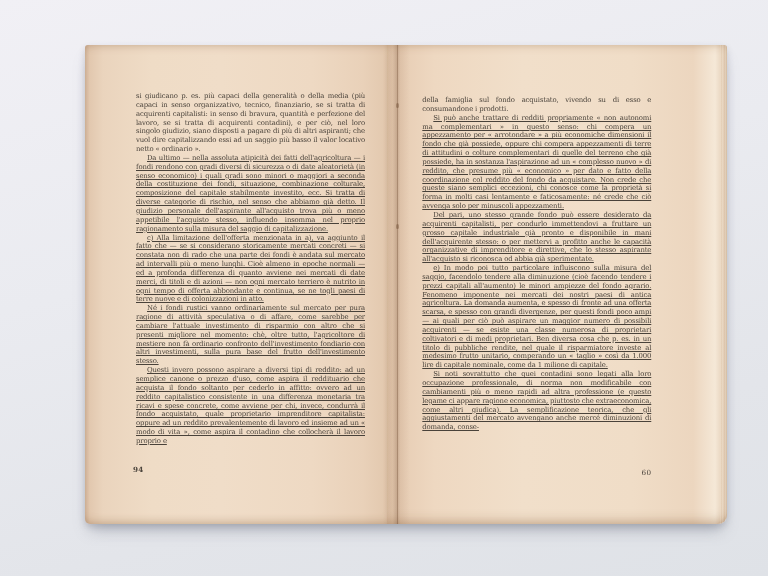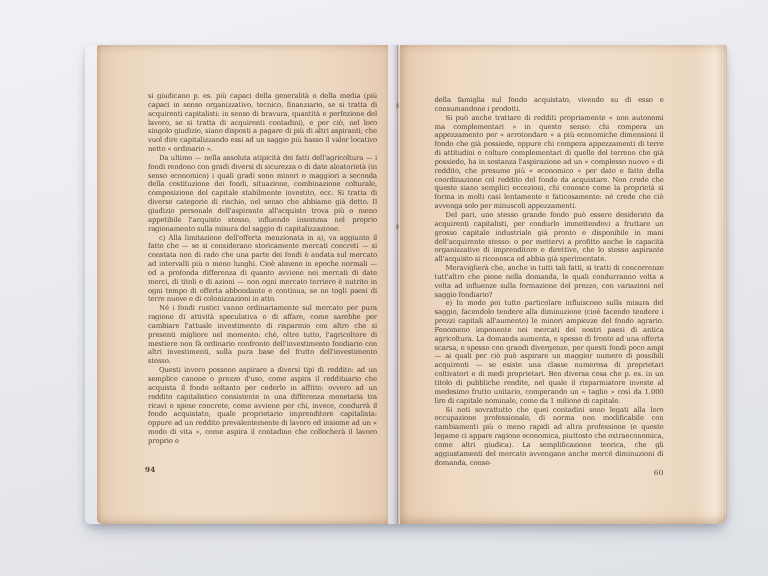--- a/index.html
+++ b/index.html
@@ -13,21 +13,21 @@
     background: linear-gradient(165deg, #f1f0f5 0%, #eaebf0 40%, #e3e5ea 75%, #dfe2e7 100%);
   }
   .book {
     position: absolute; left: 85px; top: 45px;
     width: 642px; height: 479px;
     display: flex;
     border-radius: 3px 3px 9px 5px;
     box-shadow: 0 10px 16px -5px rgba(92,97,112,.40),
                 0 3px 6px rgba(92,97,112,.22);
   }
-  .page { position: relative; height: 100%; margin-left: 12px; }
+  .page { position: relative; height: 100%; }
   .page-left {
     width: 312px;
     border-radius: 3px 0 0 5px;
     background: linear-gradient(90deg,
       #d3b69c 0%, #e2c8af 1.6%, #ead4bd 6%, #efdcc6 22%,
       #f0ddc8 45%, #eed9c3 75%, #e9d1b9 92%, #e2c8ae 100%);
     box-shadow: inset 0 6px 9px -6px rgba(145,105,70,.45),
                 inset 0 -7px 10px -6px rgba(145,105,70,.48);
   }
   .page-right {
@@ -76,21 +76,21 @@
     width: 229px;
     font-size: 6.9px;
     line-height: 8.85px;
     letter-spacing: -0.15px;
     color: #49423a;
     text-align: justify;
   }
   .text-left  { left: 51px; top: 47px; }
   .text-right { left: 35px; top: 51px; }
   .page-text p { margin: 0; }
-  .page-text p.indent { text-indent: 11px; }
+  .page-text p.indent { text-indent: 11px; text-decoration: underline; }
   .page-number {
     position: absolute;
     font-size: 7.2px;
     color: #4c453d;
     letter-spacing: .3px;
   }
   .num-left  { left: 48px;  top: 420px; font-weight: bold; }
   .num-right { left: 35px;  top: 423px; width: 229px; text-align: right; }
   .corner-curl {
     position: absolute; right: 0; bottom: 0;
@@ -115,21 +115,20 @@
           <p class="indent">Questi invero possono aspirare a diversi tipi di reddito: ad un semplice canone o prezzo d'uso, come aspira il reddituario che acquista il fondo soltanto per cederlo in affitto: ovvero ad un reddito capitalistico consistente in una differenza monetaria tra ricavi e spese concrete, come avviene per chi, invece, condurrà il fondo acquistato, quale proprietario imprenditore capitalista: oppure ad un reddito prevalentemente di lavoro ed insieme ad un « modo di vita », come aspira il contadino che collocherà il lavoro proprio e</p>
         </div>
       <div class="page-number num-left">94</div>
     </div>
 
     <div class="page page-right">
       <div class="page-text text-right">
           <p>della famiglia sul fondo acquistato, vivendo su di esso e consumandone i prodotti.</p>
           <p class="indent">Si può anche trattare di redditi propriamente « non autonomi ma complementari » in questo senso: chi compera un appezzamento per « arrotondare » a più economiche dimensioni il fondo che già possiede, oppure chi compera appezzamenti di terre di attitudini o colture complementari di quelle del terreno che già possiede, ha in sostanza l'aspirazione ad un « complesso nuovo » di reddito, che presume più « economico » per dato e fatto della coordinazione col reddito del fondo da acquistare. Non crede che queste siano semplici eccezioni, chi conosce come la proprietà si forma in molti casi lentamente e faticosamente: né crede che ciò avvenga solo per minuscoli appezzamenti.</p>
           <p class="indent">Del pari, uno stesso grande fondo può essere desiderato da acquirenti capitalisti, per condurlo immettendovi a fruttare un grosso capitale industriale già pronto e disponibile in mani dell'acquirente stesso: o per mettervi a profitto anche le capacità organizzative di imprenditore e direttive, che lo stesso aspirante all'acquisto si riconosca od abbia già sperimentate.</p>
-          <p class="indent">Meraviglierà che, anche in tutti tali fatti, si tratti di concorrenze tutt'altro che piene nella domanda, le quali condurranno volta a volta ad influenze sulla formazione del prezzo, con variazioni nel saggio fondiario?</p>
           <p class="indent">e) In modo poi tutto particolare influiscono sulla misura del saggio, facendolo tendere alla diminuzione (cioè facendo tendere i prezzi capitali all'aumento) le minori ampiezze del fondo agrario. Fenomeno imponente nei mercati dei nostri paesi di antica agricoltura. La domanda aumenta, e spesso di fronte ad una offerta scarsa, e spesso con grandi divergenze, per questi fondi poco ampi — ai quali per ciò può aspirare un maggior numero di possibili acquirenti — se esiste una classe numerosa di proprietari coltivatori e di medi proprietari. Ben diversa cosa che p. es. in un titolo di pubbliche rendite, nel quale il risparmiatore investe al medesimo frutto unitario, comperando un « taglio » così da 1.000 lire di capitale nominale, come da 1 milione di capitale.</p>
           <p class="indent">Si noti sovrattutto che quei contadini sono legati alla loro occupazione professionale, di norma non modificabile con cambiamenti più o meno rapidi ad altra professione (e questo legame ci appare ragione economica, piuttosto che extraeconomica, come altri giudica). La semplificazione teorica, che gli aggiustamenti del mercato avvengano anche mercé diminuzioni di domanda, conse-</p>
         </div>
       <div class="page-number num-right">60</div>
       <div class="fore-edge"></div>
       <div class="corner-curl"></div>
     </div>
 
     <div class="gutter"></div>
     <div class="gutter-crease"></div>

